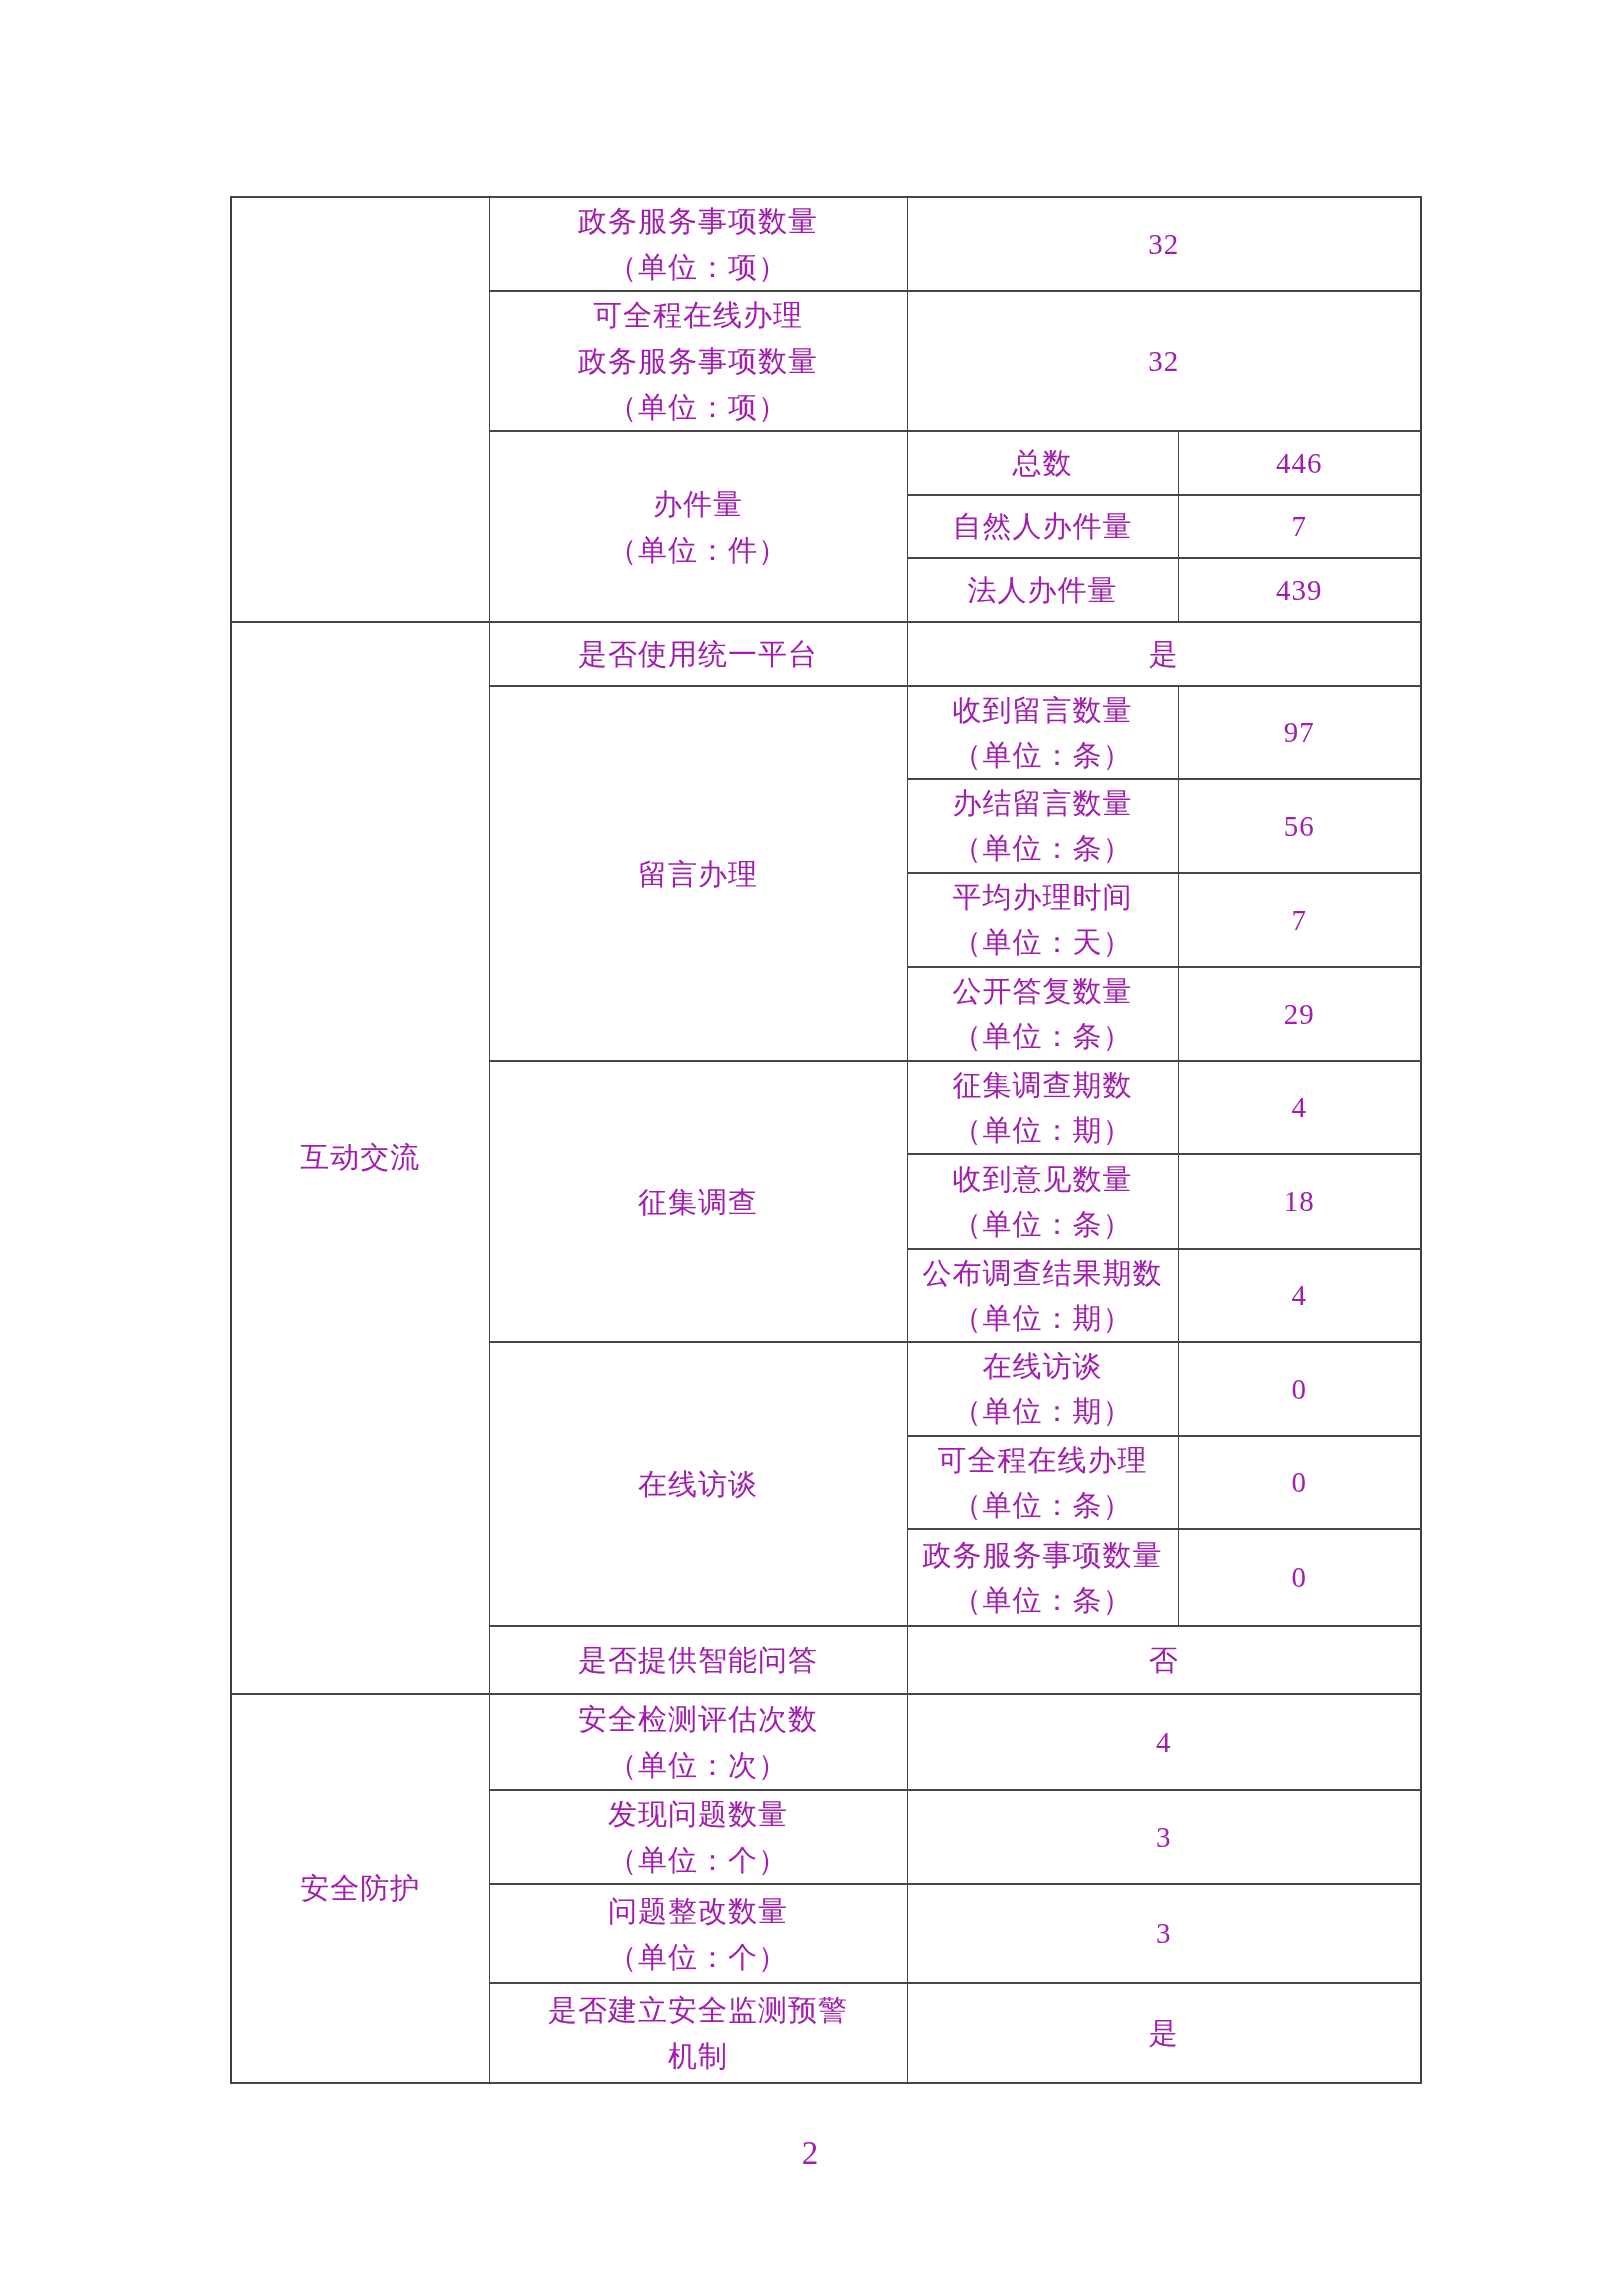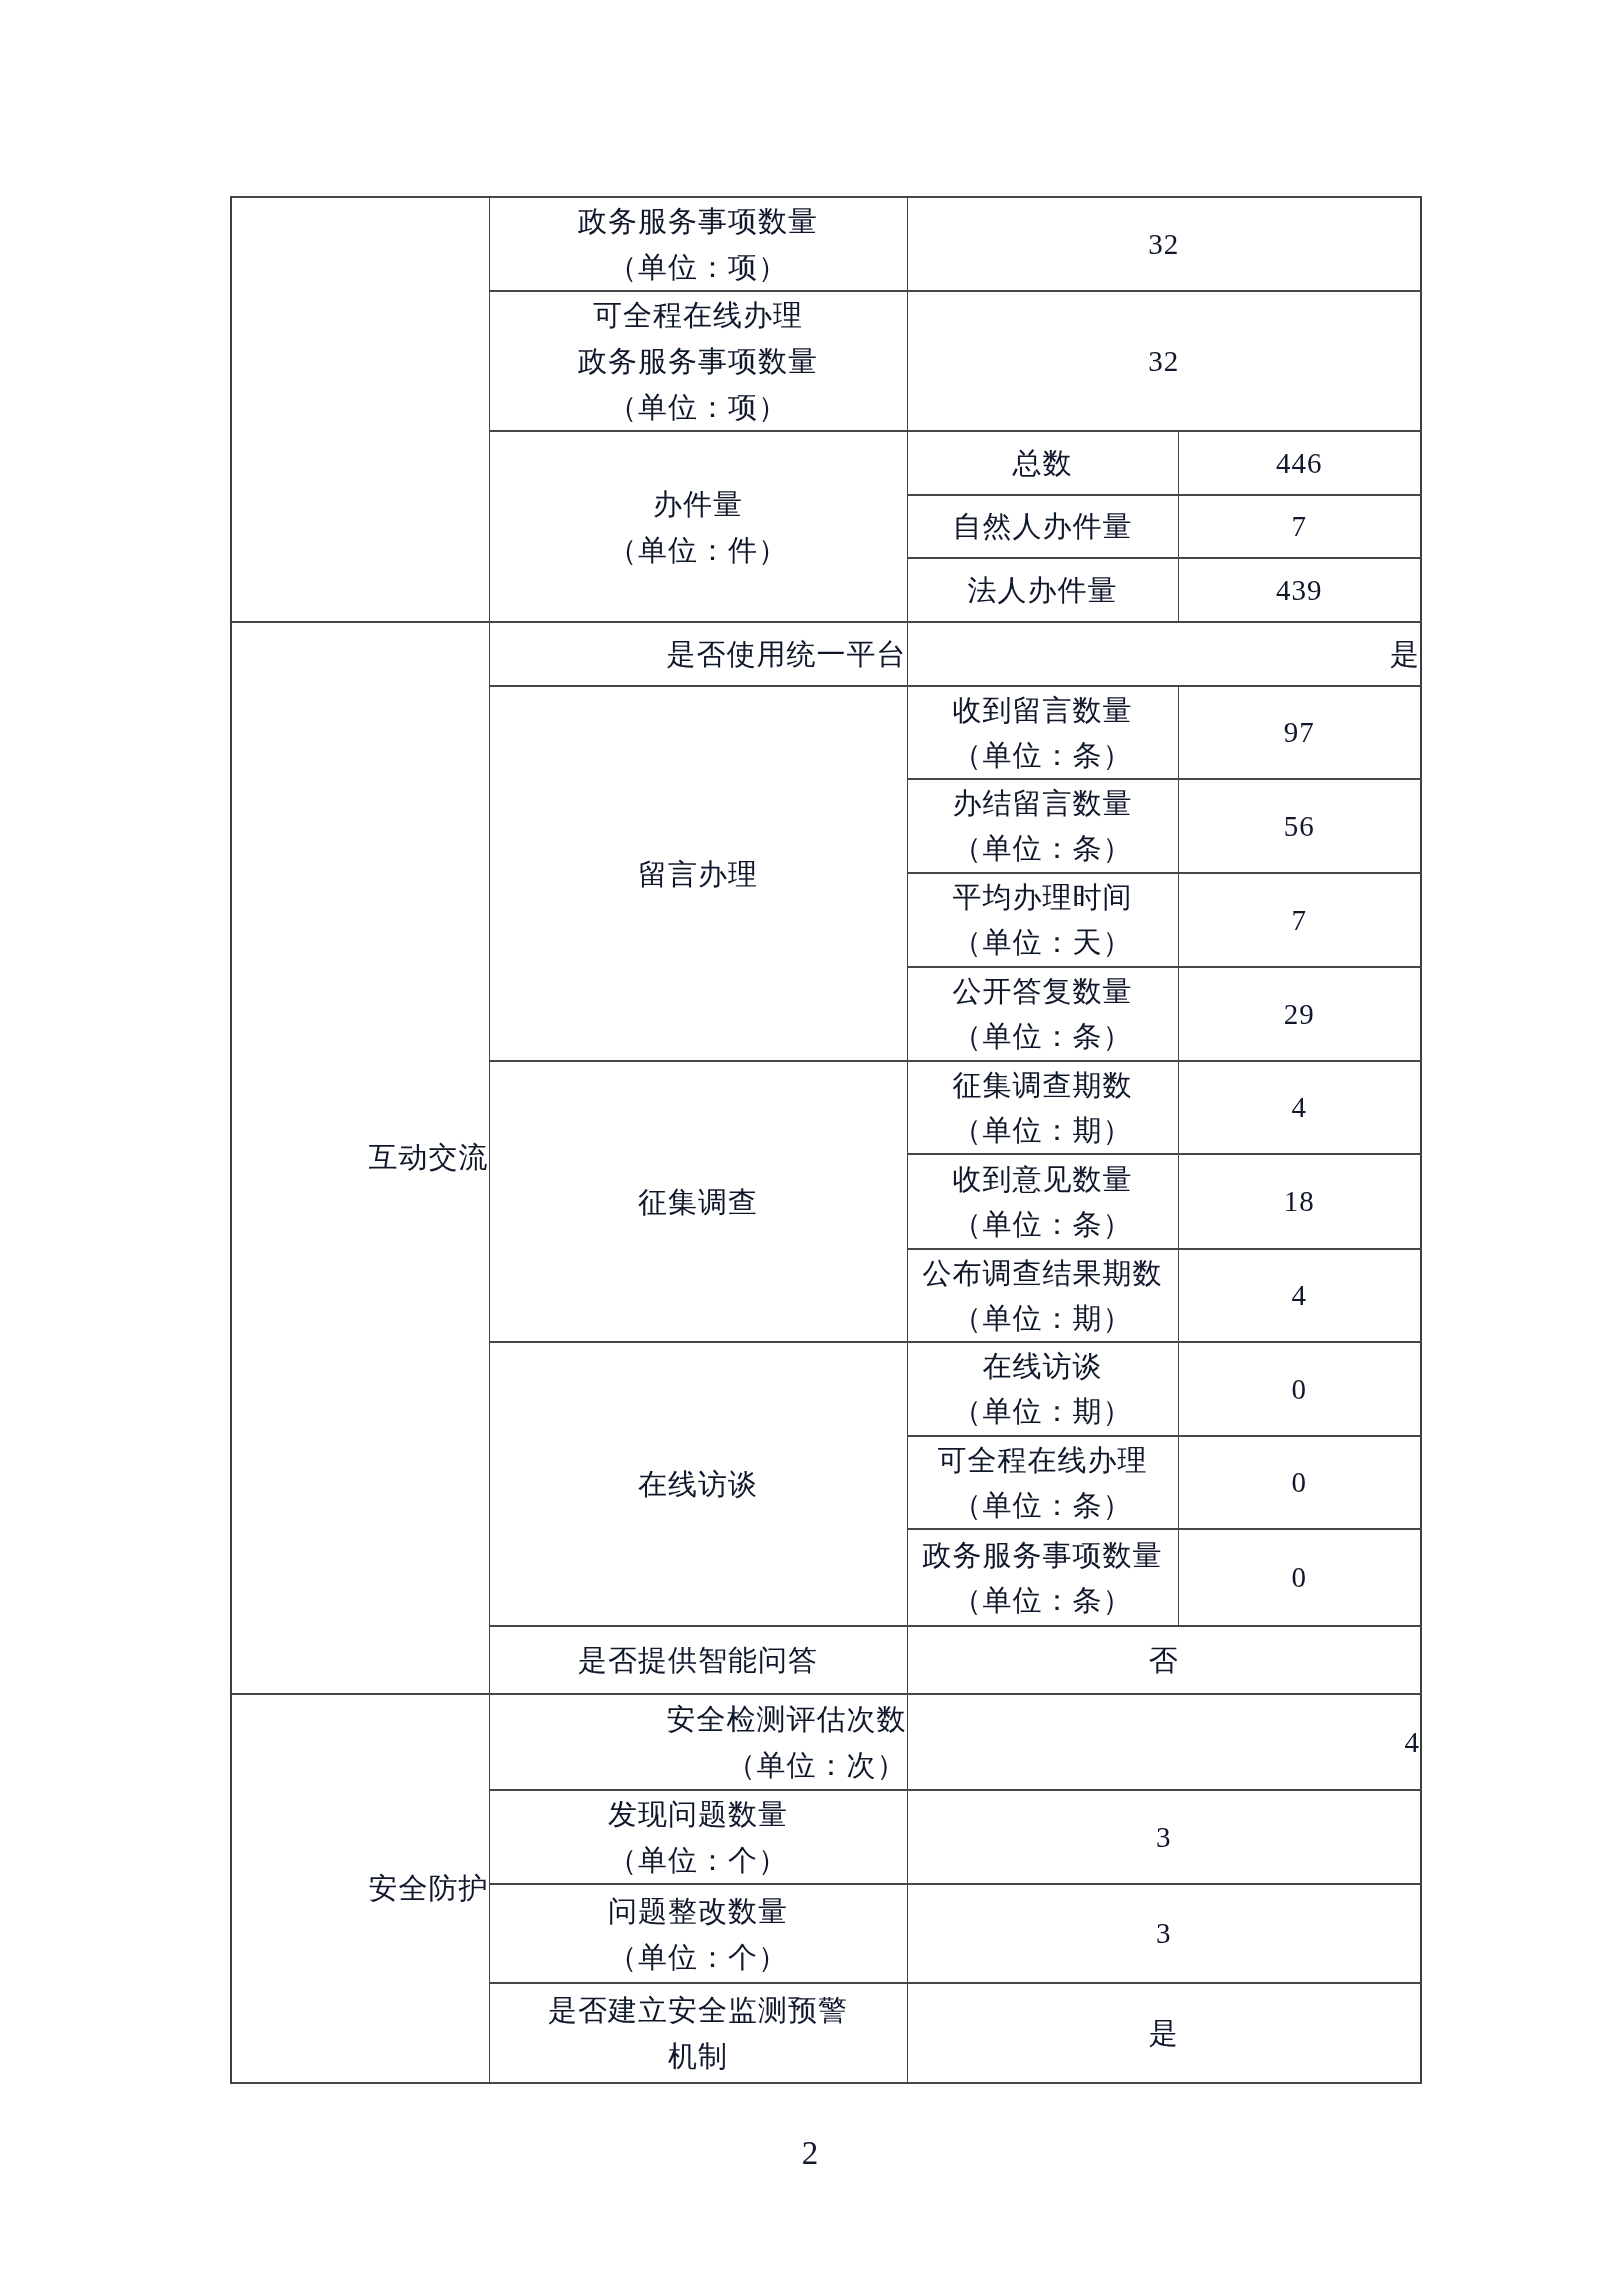--- a/index.html
+++ b/index.html
@@ -2,42 +2,42 @@
 <html><head>
 <meta charset="utf-8">
 <style>
   html,body { margin:0; padding:0; background:#e9e9e9; }
   .page {
     position:relative;
     width:1620px; height:2293px;
     margin:0 auto;
     background:#ffffff;
     font-family:"Liberation Serif","DejaVu Serif",serif;
-    color:#0f172a;
+    color:#a21caf;
     overflow:hidden;
   }
   table.report {
     position:absolute; left:230px; top:196px;
     width:1189px;
     border-collapse:collapse;
     table-layout:fixed;
   }
   table.report td {
     border:1.5px solid #464646;
     border-top-width:2.5px;
     border-bottom-width:2.5px;
     text-align:center;
     vertical-align:middle;
     padding:0;
     font-size:29px;
     letter-spacing:1px;
     overflow:hidden;
   }
   table.report { border:2.5px solid #3d3d3d; }
-  tr.sec-top td { border-top-width:2.9px;text-align:right; }
+  tr.sec-top td { border-top-width:2.9px; }
   td.cat  { font-size:30px;margin-top:16px; }
   td.lbl  { line-height:46px; }
   td.sub  { line-height:45px; font-size:28px; }
   td.val  { font-size:32px; letter-spacing:0; line-height:39px; }
   .line { white-space:nowrap; }
   .page-number {
     position:absolute; top:2135px; left:0;
     width:1620px;
     text-align:center;
     font-size:33px;

